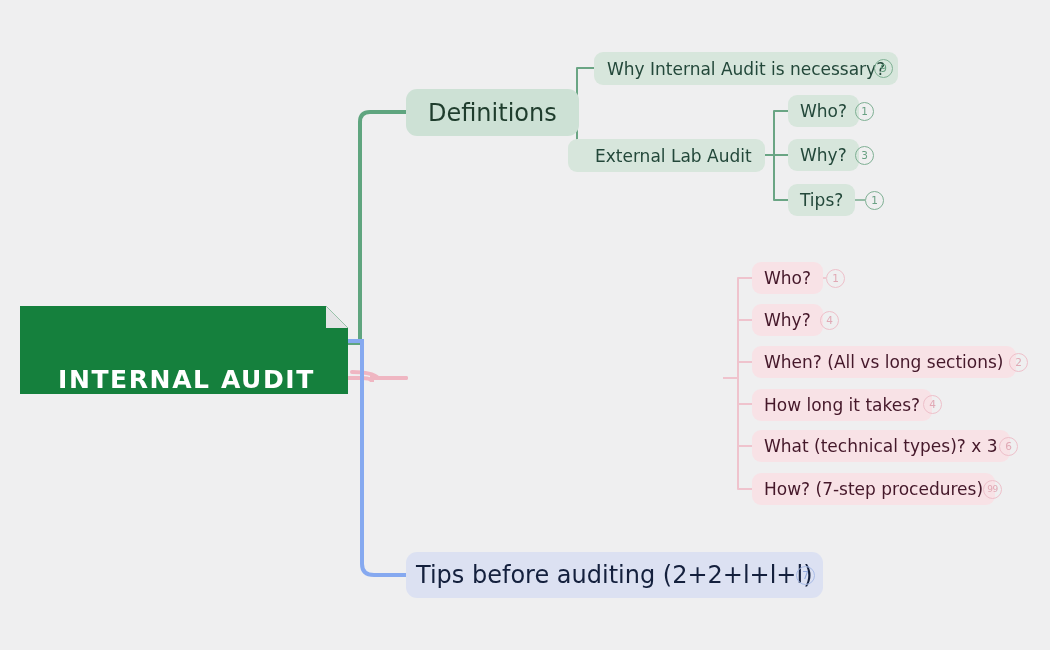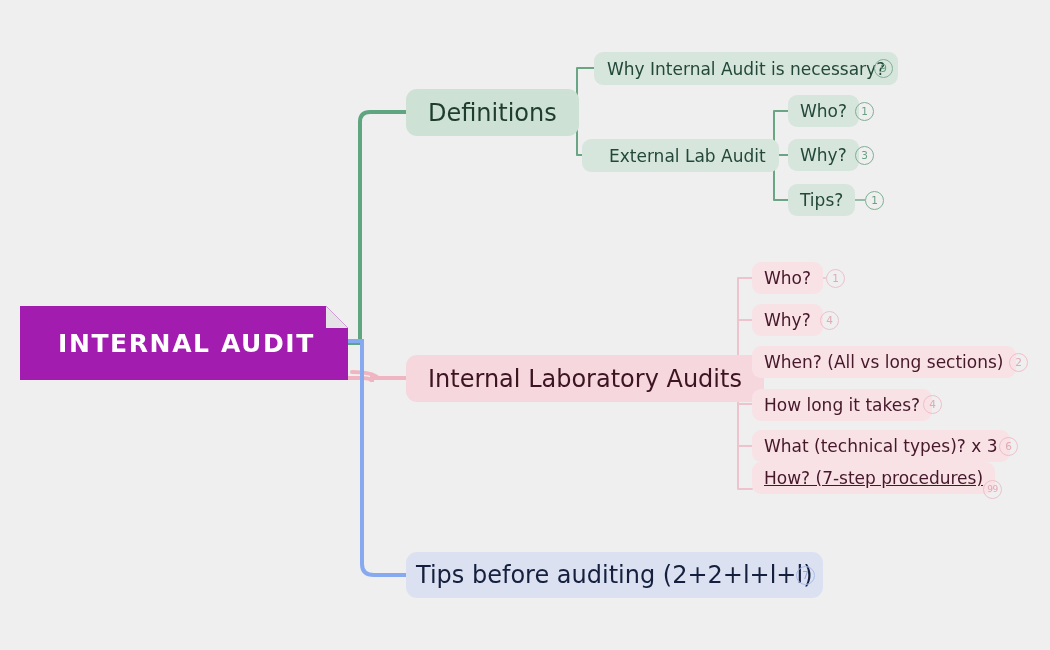--- a/index.html
+++ b/index.html
@@ -20,25 +20,25 @@
     position: absolute;
     left: 0; top: 0;
     width: 1050px; height: 650px;
     pointer-events: none;
   }
 
   
   .root-node {
     position: absolute;
     left: 20px; top: 306px;
-    width: 328px; height: 74px;
-    background: #a21caf;
+    width: 328px; height: 88px;
+    background: #15803d;
     color: #ffffff;
     display: flex;
-    align-items: center;
+    align-items: flex-end;
     z-index: 5;
     
     clip-path: polygon(0 0, calc(100% - 22px) 0, 100% 22px, 100% 100%, 0 100%);
   }
   .root-label {
     font-size: 25px;
     font-weight: 700;
     letter-spacing: 1.6px;
     padding-left: 38px;
     white-space: nowrap;
@@ -183,42 +183,39 @@
 
   <div class="node g-sub" style="left:594px; top:52px;">
     <span class="txt">Why Internal Audit is necessary?</span>
   </div>
 
   <div class="node g-main" style="left:406px; top:89px;">
     <span class="txt">Definitions</span>
   </div>
   <div class="badge green" style="left:874px; top:59px;">9</div>
 
-  <div class="node g-sub" style="left:582px; top:139px;padding-left:27px;">
+  <div class="node g-sub" style="left:568px; top:139px;padding-left:27px;">
     <span class="txt">External Lab Audit</span>
   </div>
 
   <div class="node g-leaf" style="left:788px; top:95px;">
     <span class="txt">Who?</span>
   </div>
   <div class="badge green" style="left:855px; top:102px;">1</div>
 
   <div class="node g-leaf" style="left:788px; top:139px;">
     <span class="txt">Why?</span>
   </div>
   <div class="badge green" style="left:855px; top:146px;">3</div>
 
   <div class="node g-leaf" style="left:788px; top:184px;">
     <span class="txt">Tips?</span>
   </div>
   <div class="badge green" style="left:865px; top:191px;">1</div>
 
-  <div class="node p-main" style="left:406px; top:355px;">
-    <span class="txt">Internal Laboratory Audits</span>
-  </div>
 
   <div class="node p-leaf" style="left:752px; top:262px;">
     <span class="txt">Who?</span>
   </div>
   <div class="badge pink" style="left:826px; top:269px;">1</div>
 
   <div class="node p-leaf" style="left:752px; top:304px;">
     <span class="txt">Why?</span>
   </div>
   <div class="badge pink" style="left:820px; top:311px;">4</div>
@@ -231,21 +228,21 @@
   <div class="node p-leaf" style="left:752px; top:389px;">
     <span class="txt">How long it takes?</span>
   </div>
   <div class="badge pink" style="left:923px; top:395px;">4</div>
 
   <div class="node p-leaf" style="left:752px; top:430px;">
     <span class="txt">What (technical types)? x 3</span>
   </div>
   <div class="badge pink" style="left:999px; top:437px;">6</div>
 
-  <div class="node p-leaf" style="left:752px; top:462px;text-decoration:underline;">
+  <div class="node p-leaf" style="left:752px; top:473px;">
     <span class="txt">How? (7-step procedures)</span>
   </div>
   <div class="badge pink small-num" style="left:983px; top:480px;">99</div>
 
   <div class="node b-main" style="left:406px; top:552px;">
     <span class="txt">Tips before auditing (2+2+l+l+l)</span>
   </div>
   <div class="badge blue" style="left:796px; top:566px;">7</div>
 
 </div>

